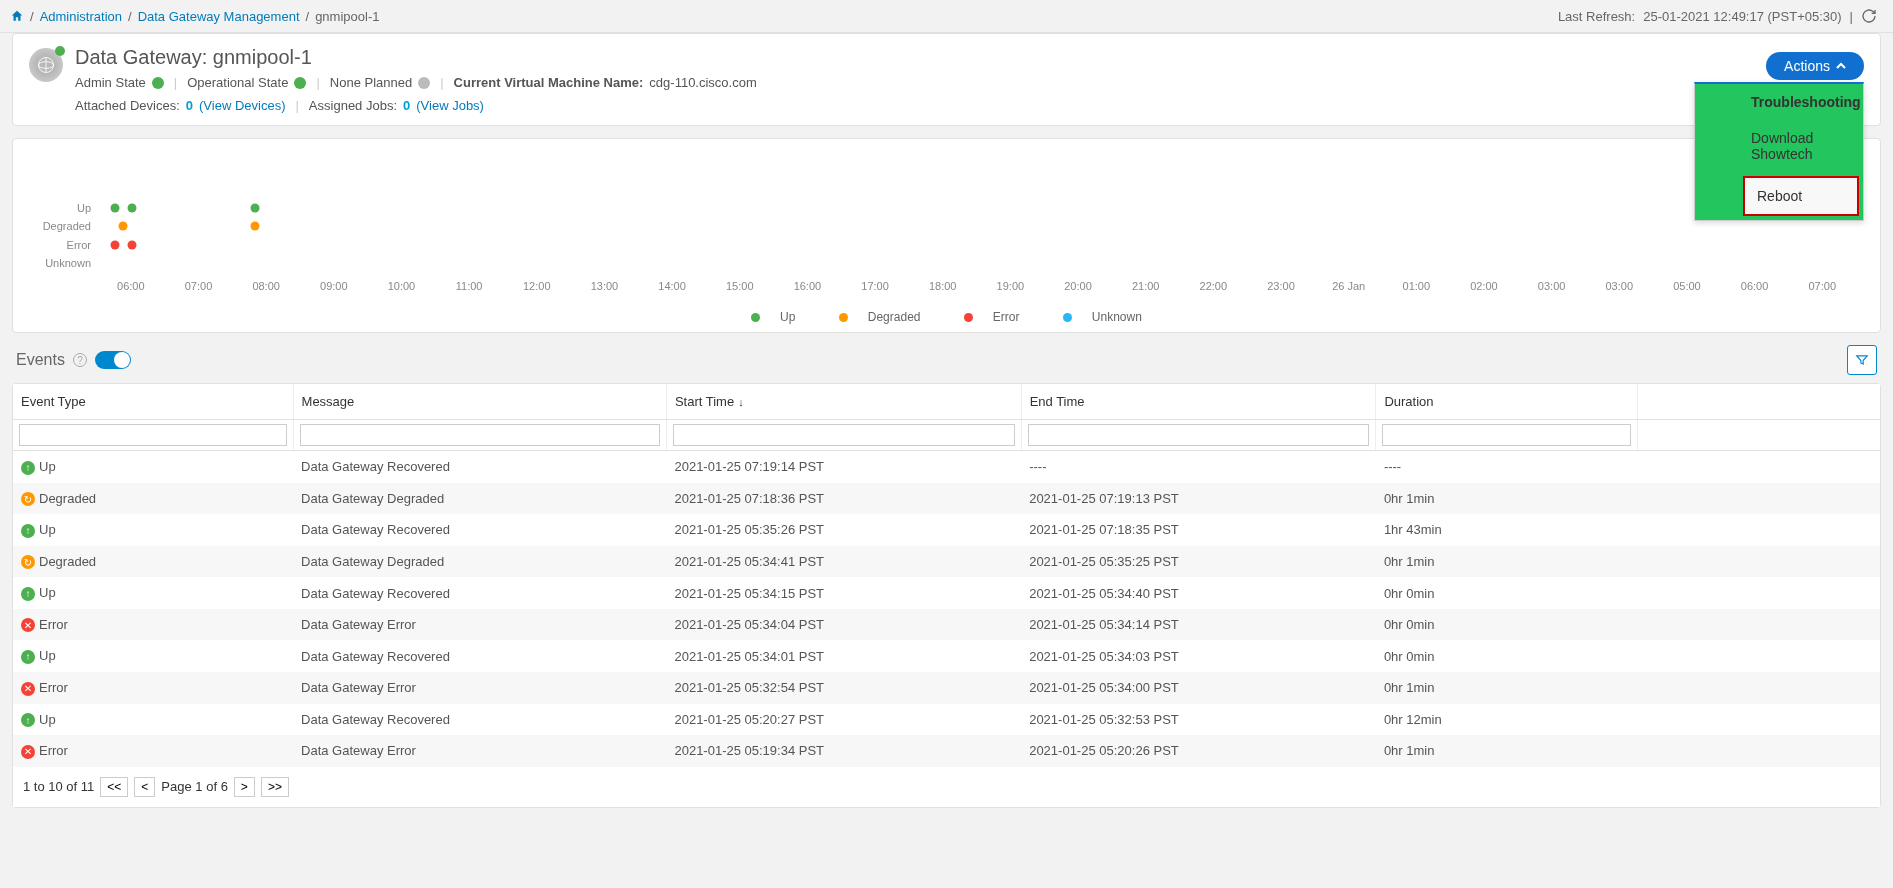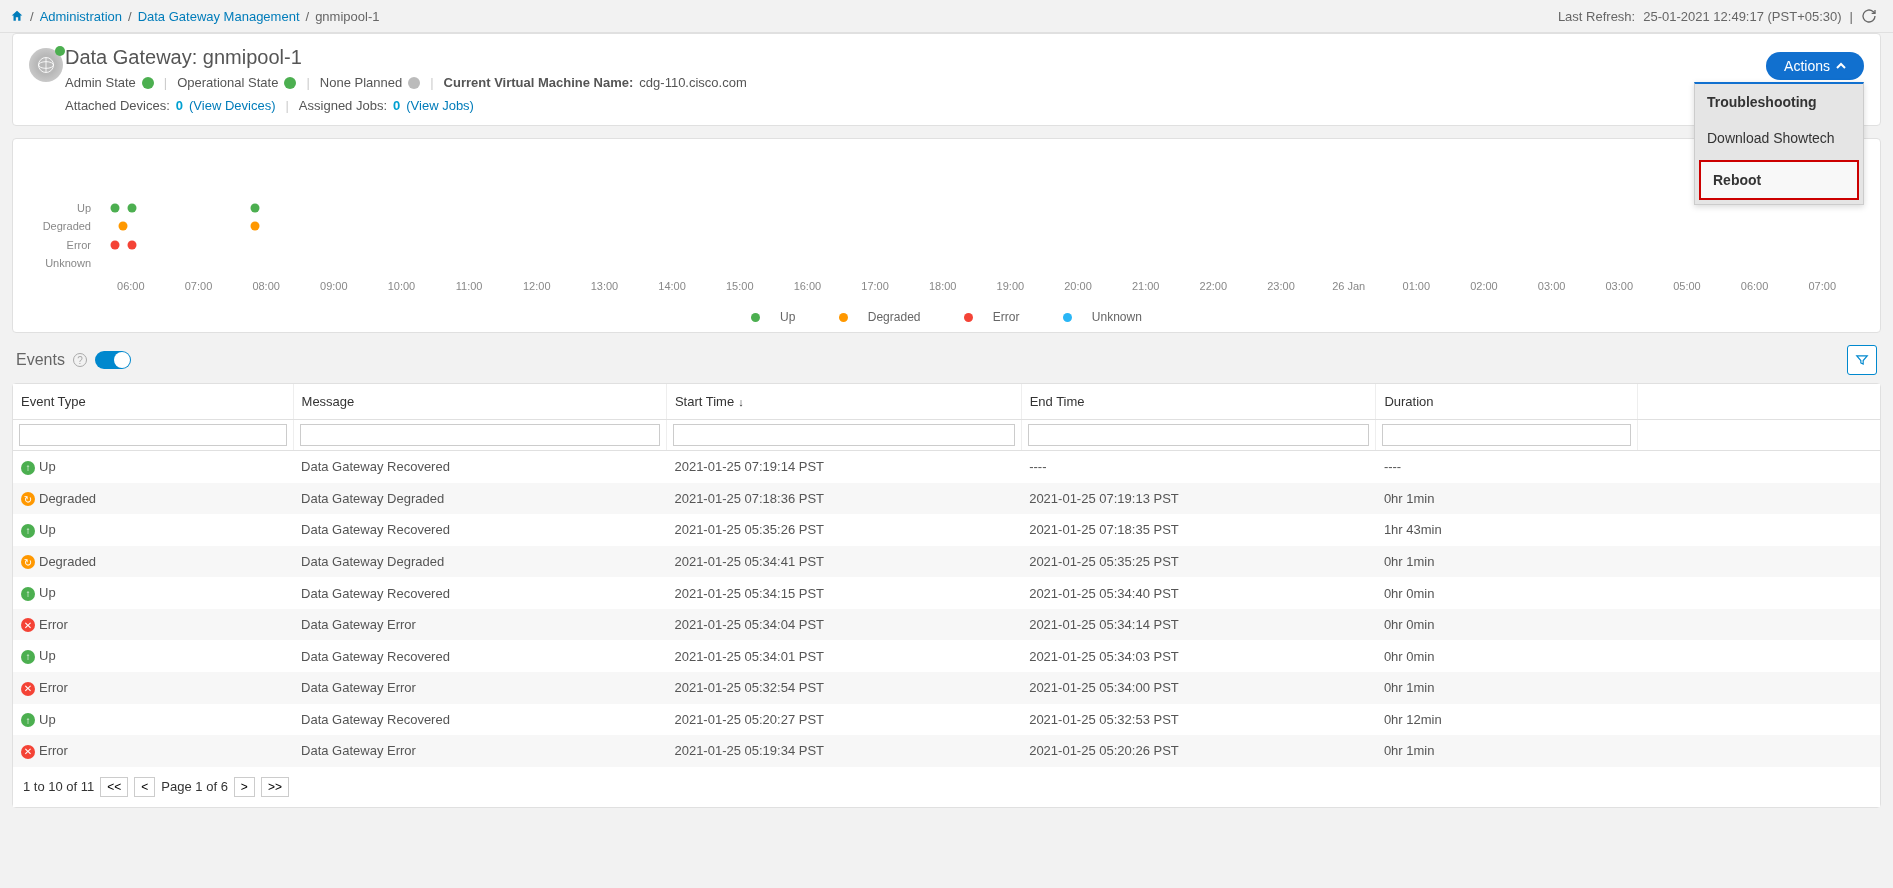--- a/index.html
+++ b/index.html
@@ -21,21 +21,21 @@
     font-size: 13px;
     color: #666;
   }
   .breadcrumb { display: flex; align-items: center; gap: 6px; }
   .home-ico { width:14px; height:14px; }
   .refresh-right { display:flex; align-items:center; gap:8px; color:#666;justify-content:flex-end;}
   .refresh-ico { width:16px; height:16px; stroke:#666; cursor:pointer;}
   .content { padding: 0 12px; }
   .card { background:#fff; border:1px solid #e0e0e0; border-radius:4px; margin-bottom:12px; padding:12px 16px; position:relative;}
   
-  .header-card { display:flex; align-items:flex-start; gap:2px; }
+  .header-card { display:flex; align-items:flex-start; gap:12px; }
   .gw-ico { width:34px; height:34px; border-radius:50%; background:#d0d0d0; position:relative; margin-top:2px;
     background: radial-gradient(circle at 50% 50%, #b8b8b8 40%, #d8d8d8 100%);
     display:flex; align-items:center; justify-content:center; color:#888; font-size:20px;
   }
   .gw-ico::after { content:""; position:absolute; top:-2px; right:-2px; width:10px; height:10px; border-radius:50%; background:#4caf50;}
   .title { font-size:20px; font-weight:400; color:#555; }
   .status-row { margin-top:6px; font-size:13px; color:#555; display:flex; align-items:center; gap:6px; flex-wrap:wrap;}
   .status-row .sep { color:#ccc; margin:0 4px;}
   .dot { width:12px; height:12px; border-radius:50%; display:inline-block; vertical-align:middle;}
   .dot.green { background:#4caf50;}
@@ -44,26 +44,26 @@
   .attached-row .num { color:#00a0d1; font-weight:bold;}
   .attached-row .sep { color:#ccc; margin:0 4px;}
   .actions-btn {
     position:absolute; right:16px; top:18px;
     background:#1170cf; color:#fff; border:none; border-radius:20px;
     padding:6px 18px; font-size:14px; cursor:pointer;
     display:flex; align-items:center; gap:6px;
   }
   .dropdown {
     position:absolute; right:16px; top:48px; width:170px;
-    background:#e5e5e5; border:1px solid #ccc; border-top:2px solid #1170cf;
-    box-shadow:0 2px 6px rgba(0,0,0,0.15); z-index:10;
+    background:#22c55e; border:1px solid #ccc; border-top:2px solid #1170cf;
+    box-shadow:0 2px 6px rgba(0,0,0,0.15); z-index:10;padding-left:44px;
   }
   .dropdown .dd-header { font-weight:bold; padding:10px 12px; color:#333; font-size:14px;}
   .dropdown .dd-item { padding:10px 12px; font-size:14px; color:#333; cursor:pointer;}
-  .dropdown .dd-item.highlight { border:2px solid #cc0000; background:#f8f8f8; margin:4px;font-weight:bold;}
+  .dropdown .dd-item.highlight { border:2px solid #cc0000; background:#f8f8f8; margin:4px;}
   
   .history-card { padding-bottom:8px; }
   .history-head { display:flex; justify-content:flex-end; align-items:center; margin-bottom:6px;}
   .history-title { font-size:16px; color:#666; display:flex; align-items:center; gap:6px;}
   .help-ico { width:14px; height:14px; border:1px solid #aaa; border-radius:50%; font-size:10px; color:#aaa; display:inline-flex;align-items:center;justify-content:center;}
   .events-badge { font-size:13px; color:#333;}
   .events-badge .cnt { font-size:16px; font-weight:bold; color:#333;}
   .chart-tools { text-align:right; color:#888; display:flex; gap:8px; justify-content:flex-end; margin-bottom:4px;}
   .chart-tools span { cursor:pointer; font-size:14px;}
   .timeline { position:relative; height:110px; margin:0 8px;}

